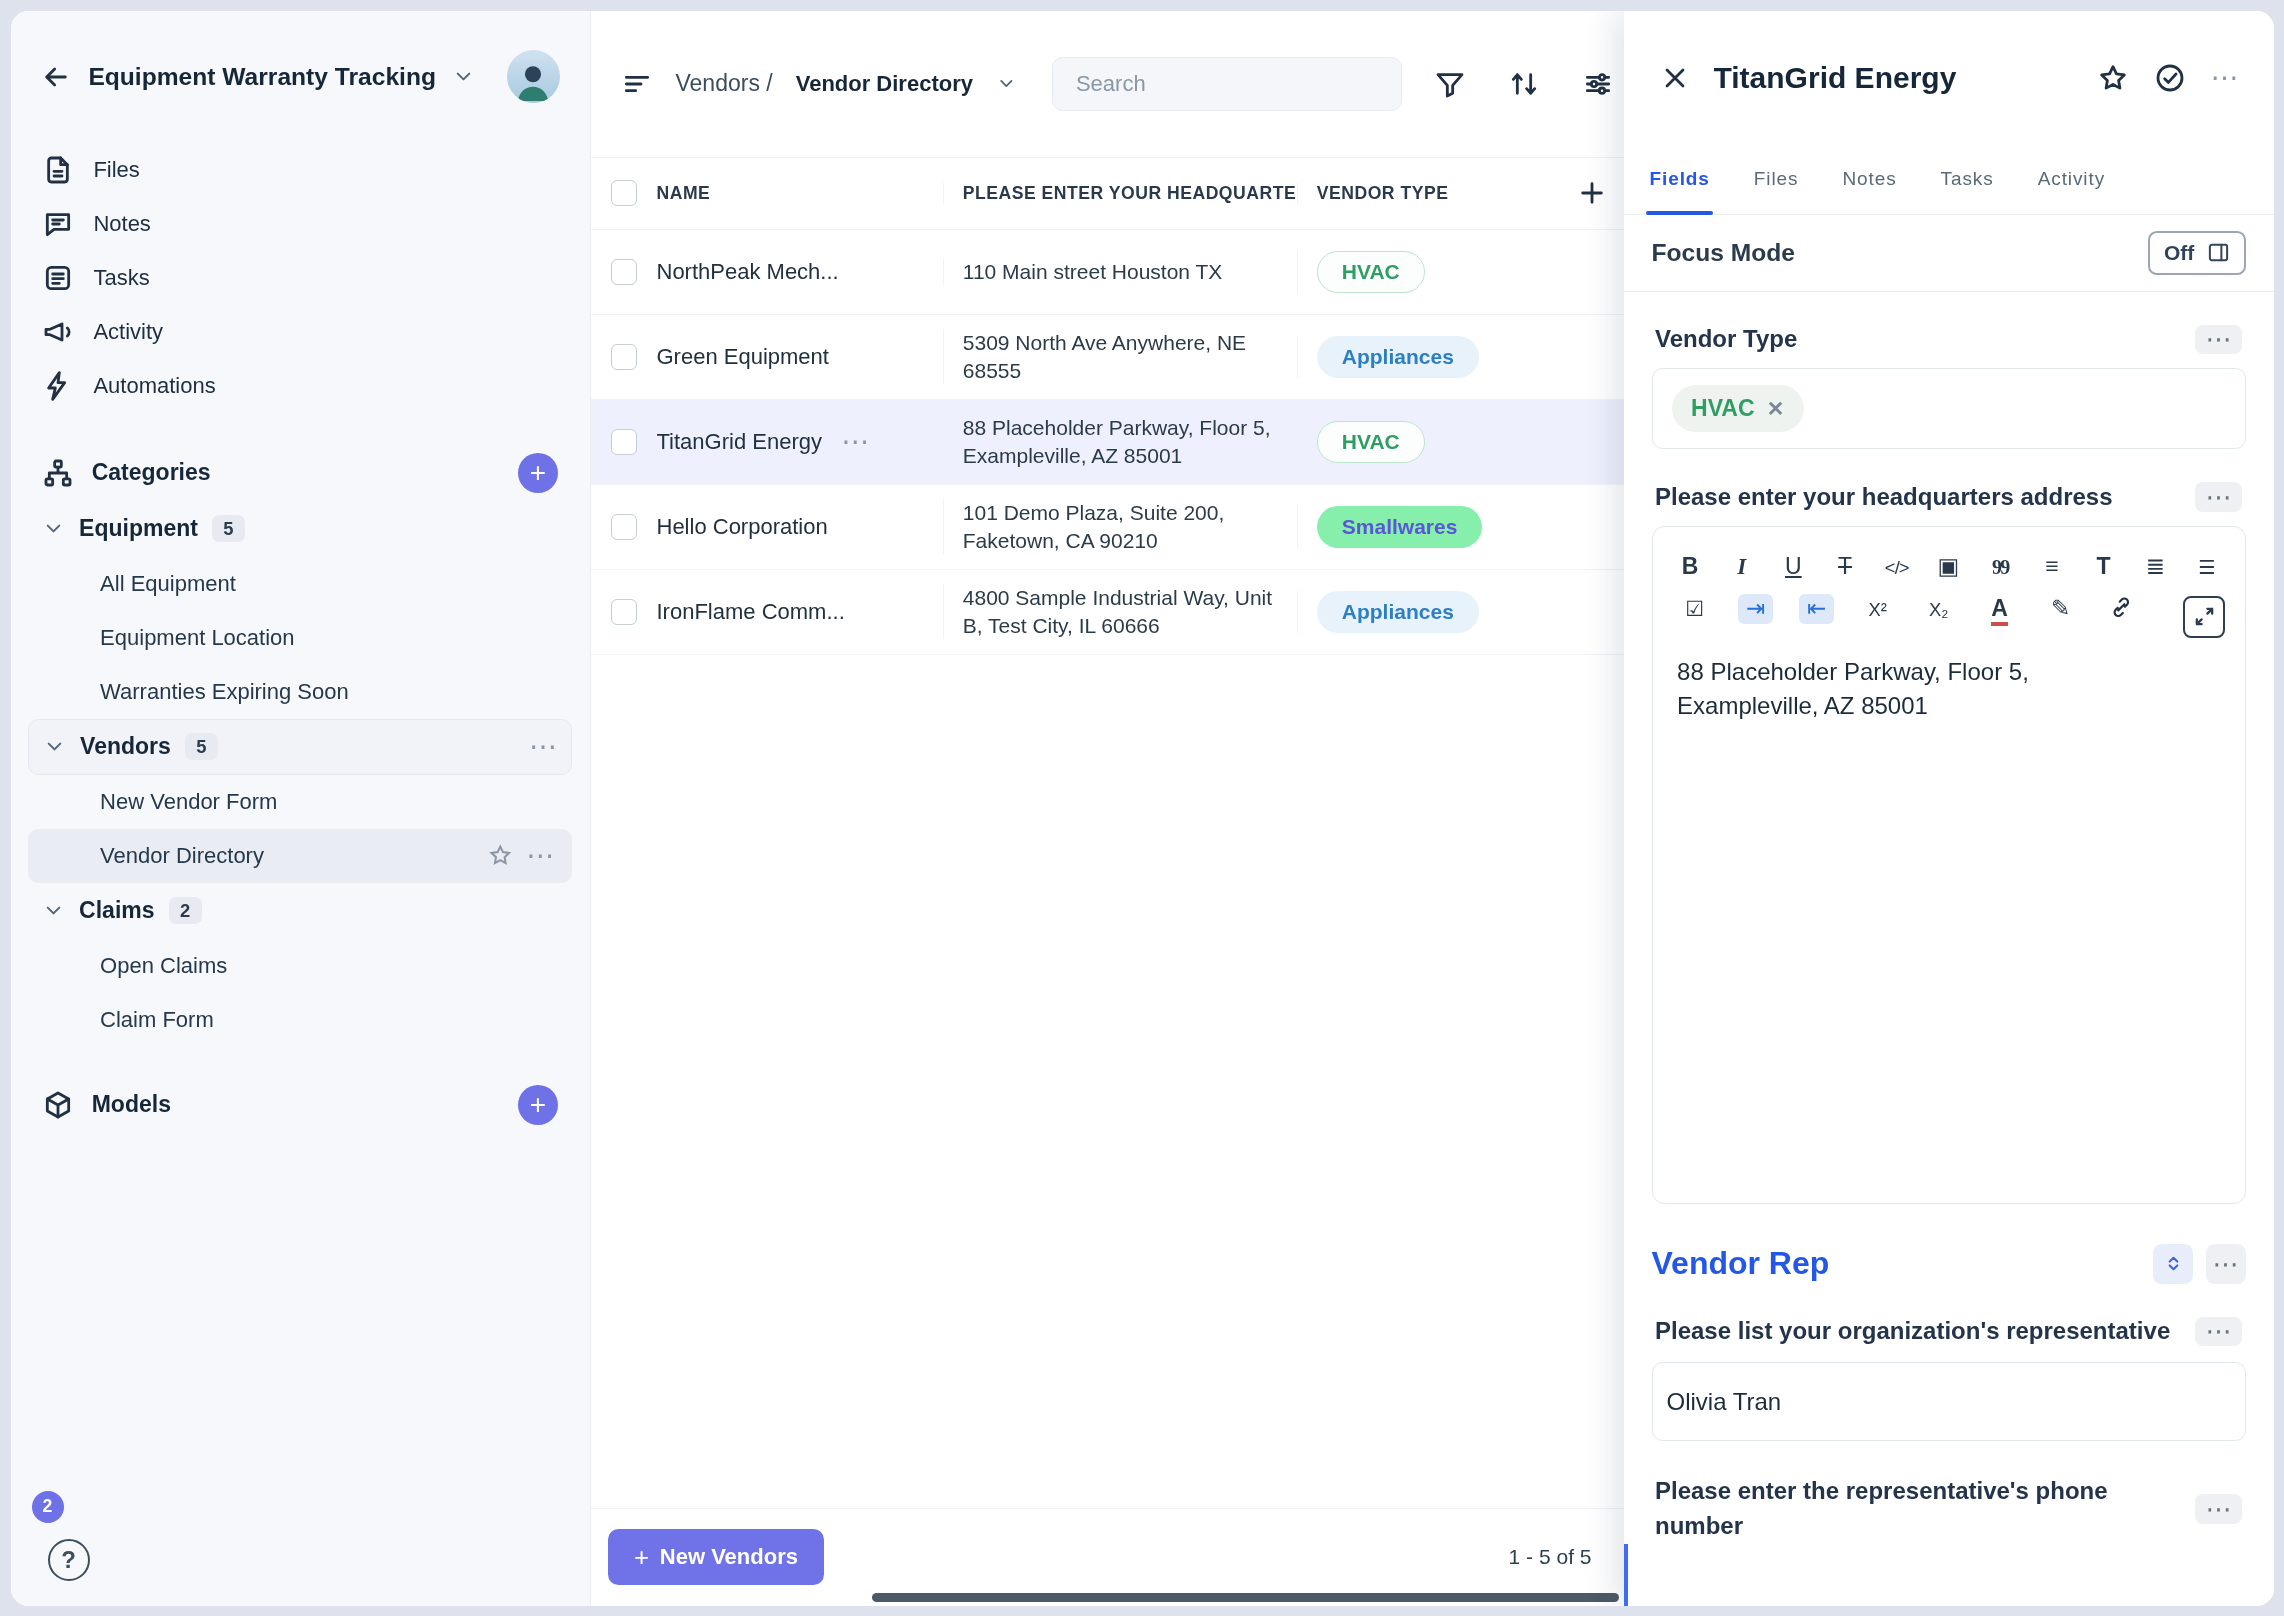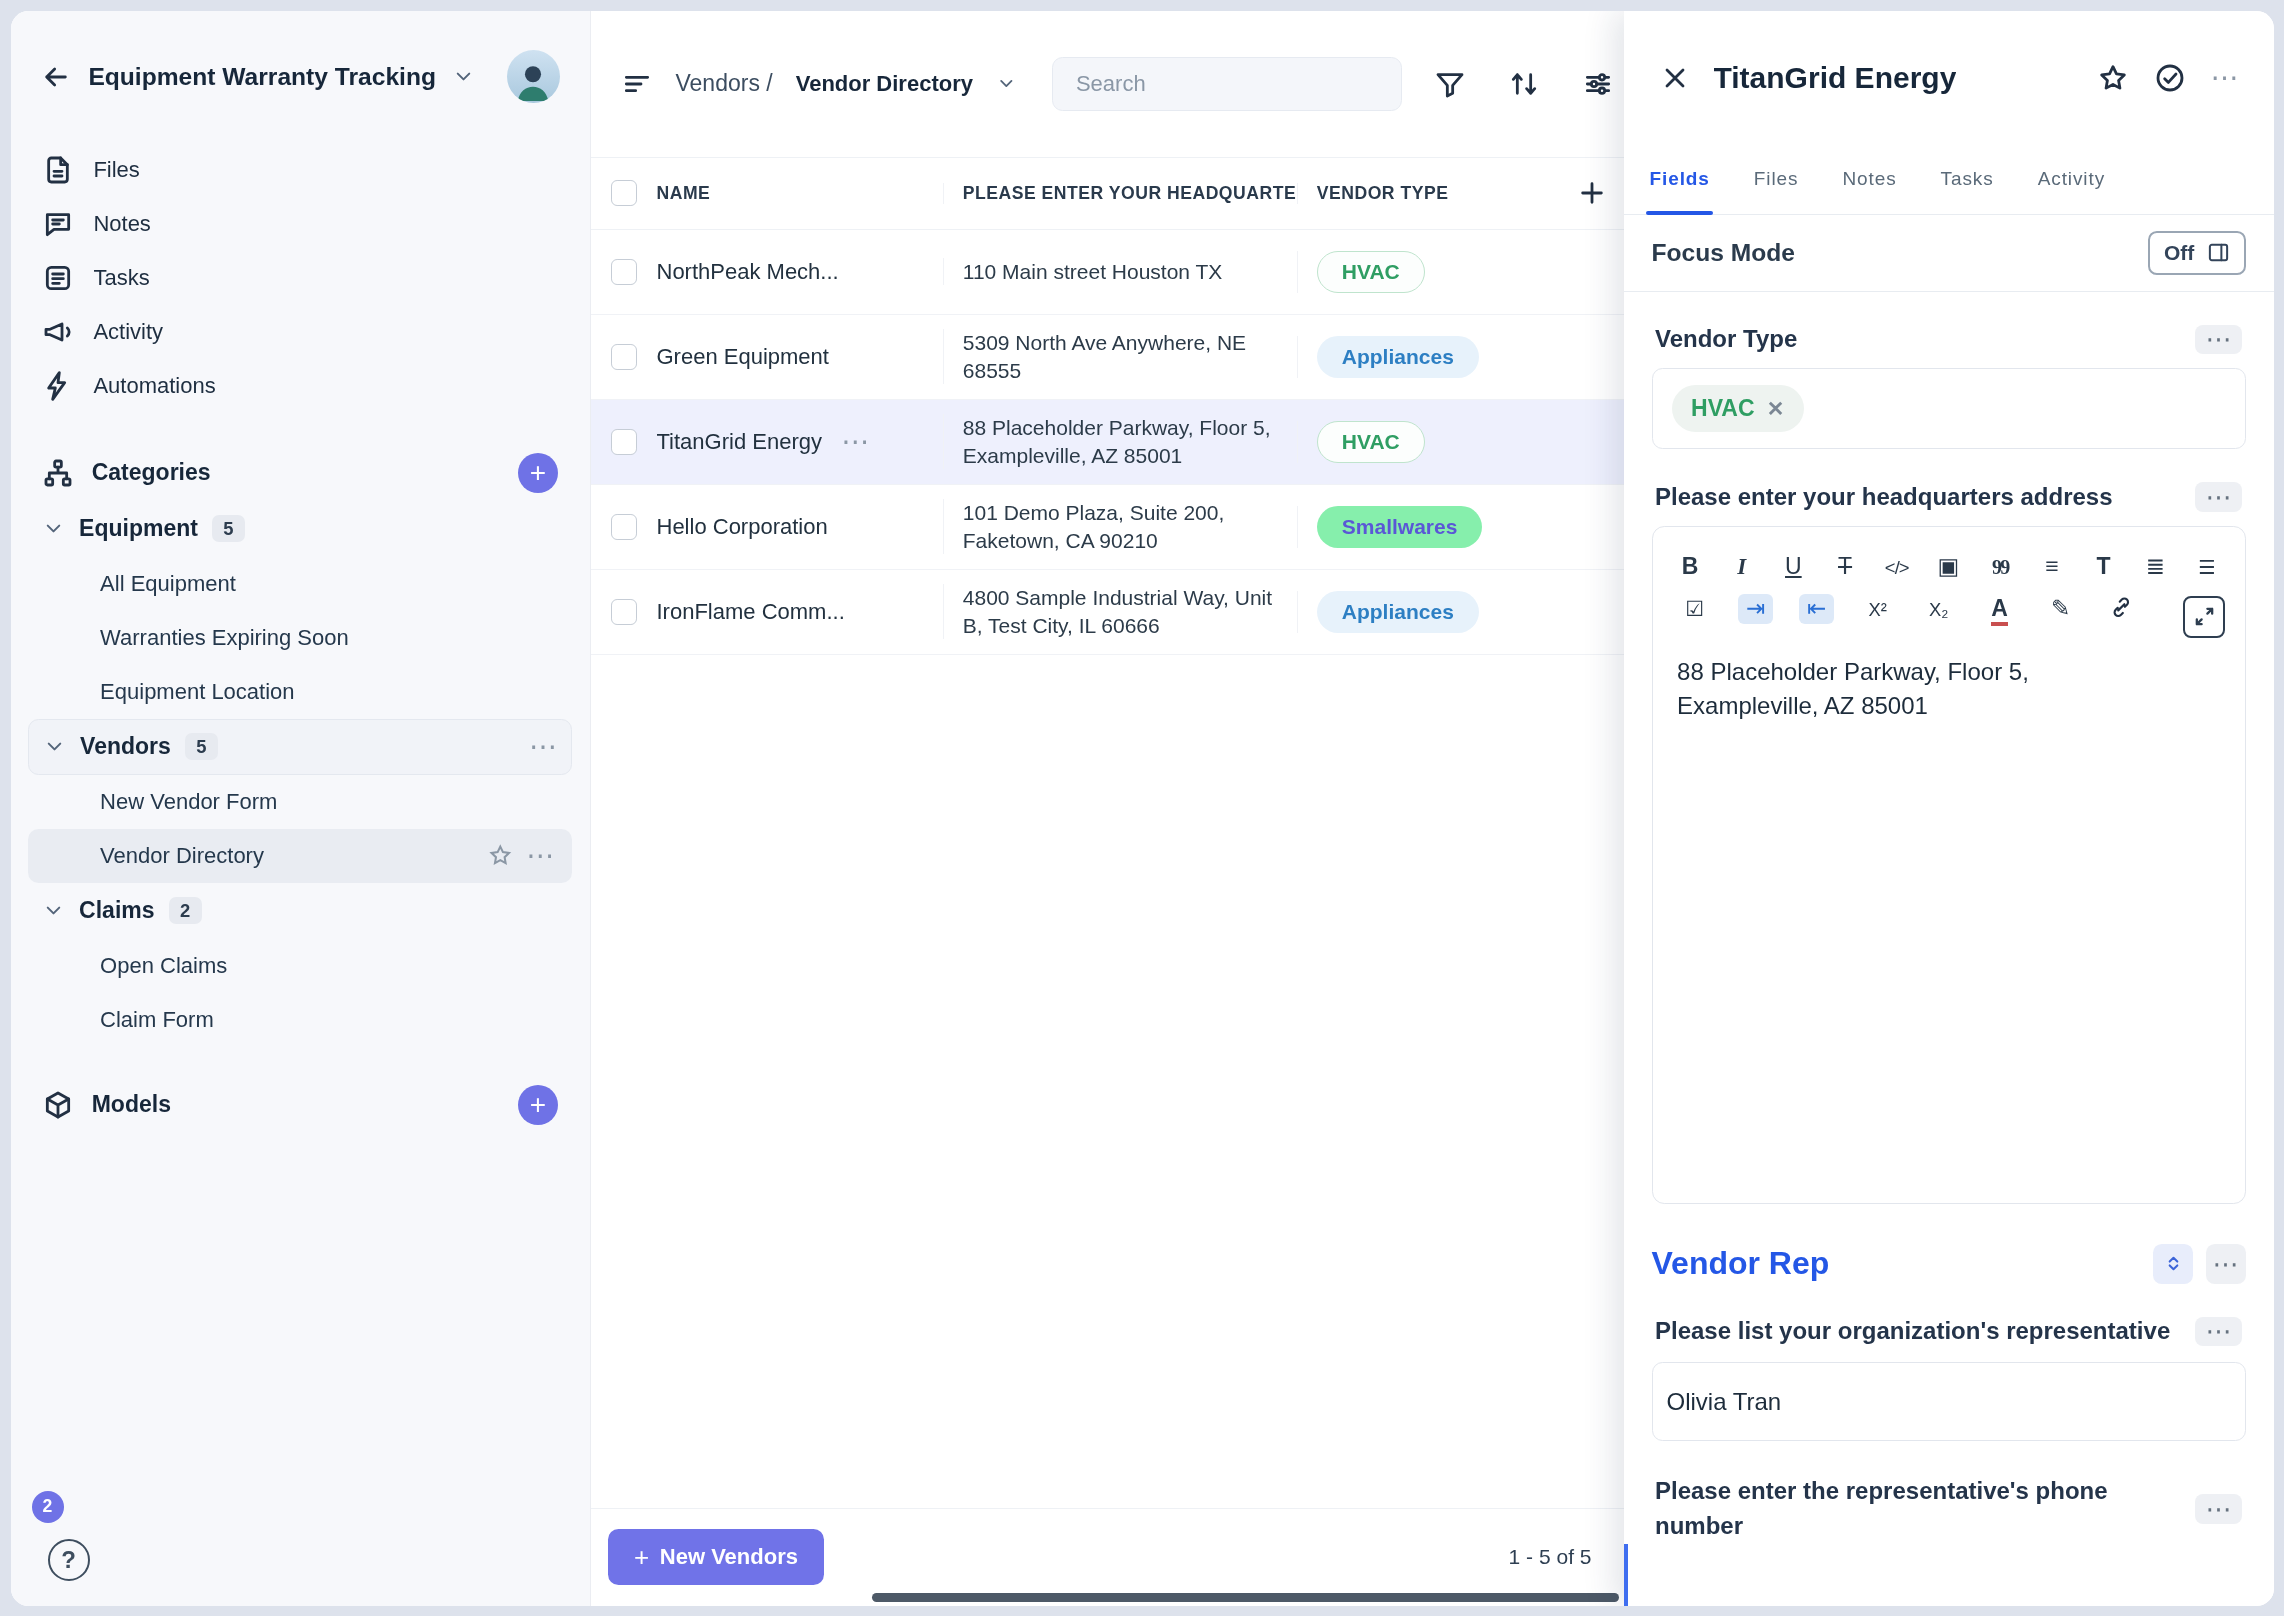--- a/index.html
+++ b/index.html
@@ -191,24 +191,24 @@
         <svg class="svg sm" viewBox="0 0 24 24">
             <path d="M6 9l6 6 6-6"></path>
           </svg>
         <span>Equipment</span>
         <span class="count">5</span>
       </div>
       <div class="tree-child">
           <span>All Equipment</span>
         </div>
       <div class="tree-child">
+          <span>Equipment Location</span>
+        </div>
+      <div class="tree-child">
           <span>Warranties Expiring Soon</span>
-        </div>
-      <div class="tree-child">
-          <span>Equipment Location</span>
         </div>
 
       <div class="tree-cat hovered">
         <svg class="svg sm" viewBox="0 0 24 24">
             <path d="M6 9l6 6 6-6"></path>
           </svg>
         <span>Vendors</span>
         <span class="count">5</span>
         <button class="row-dots">⋯</button>
       </div>

